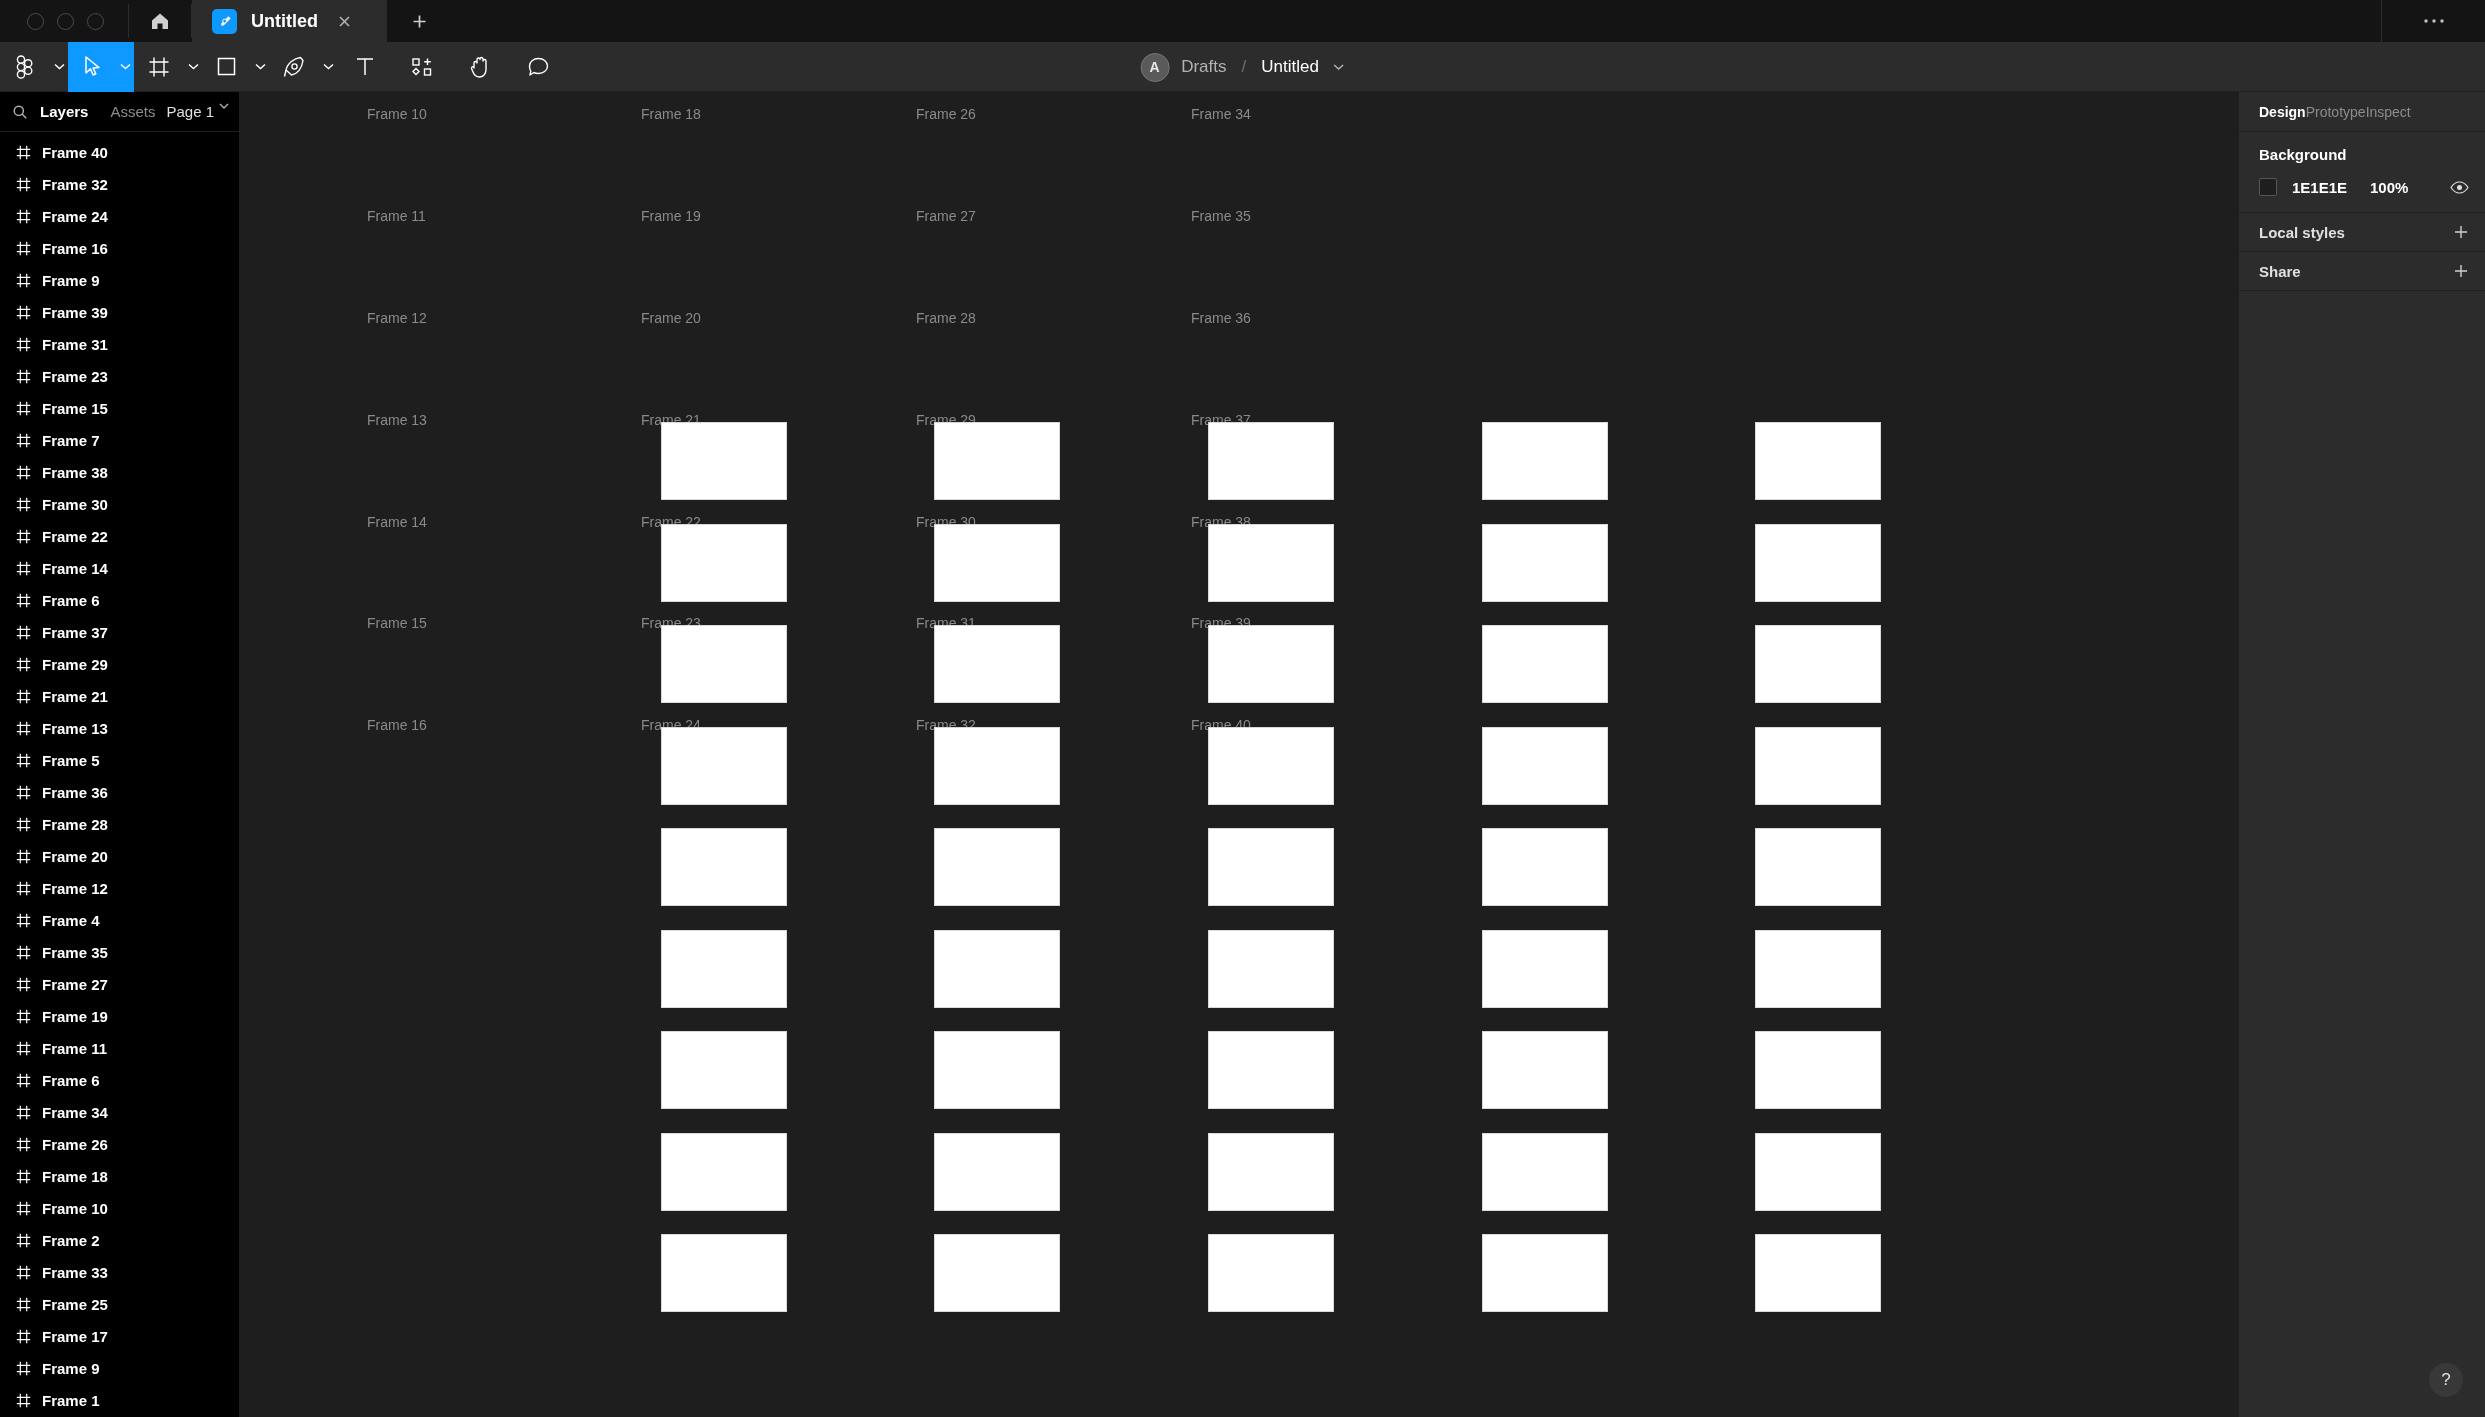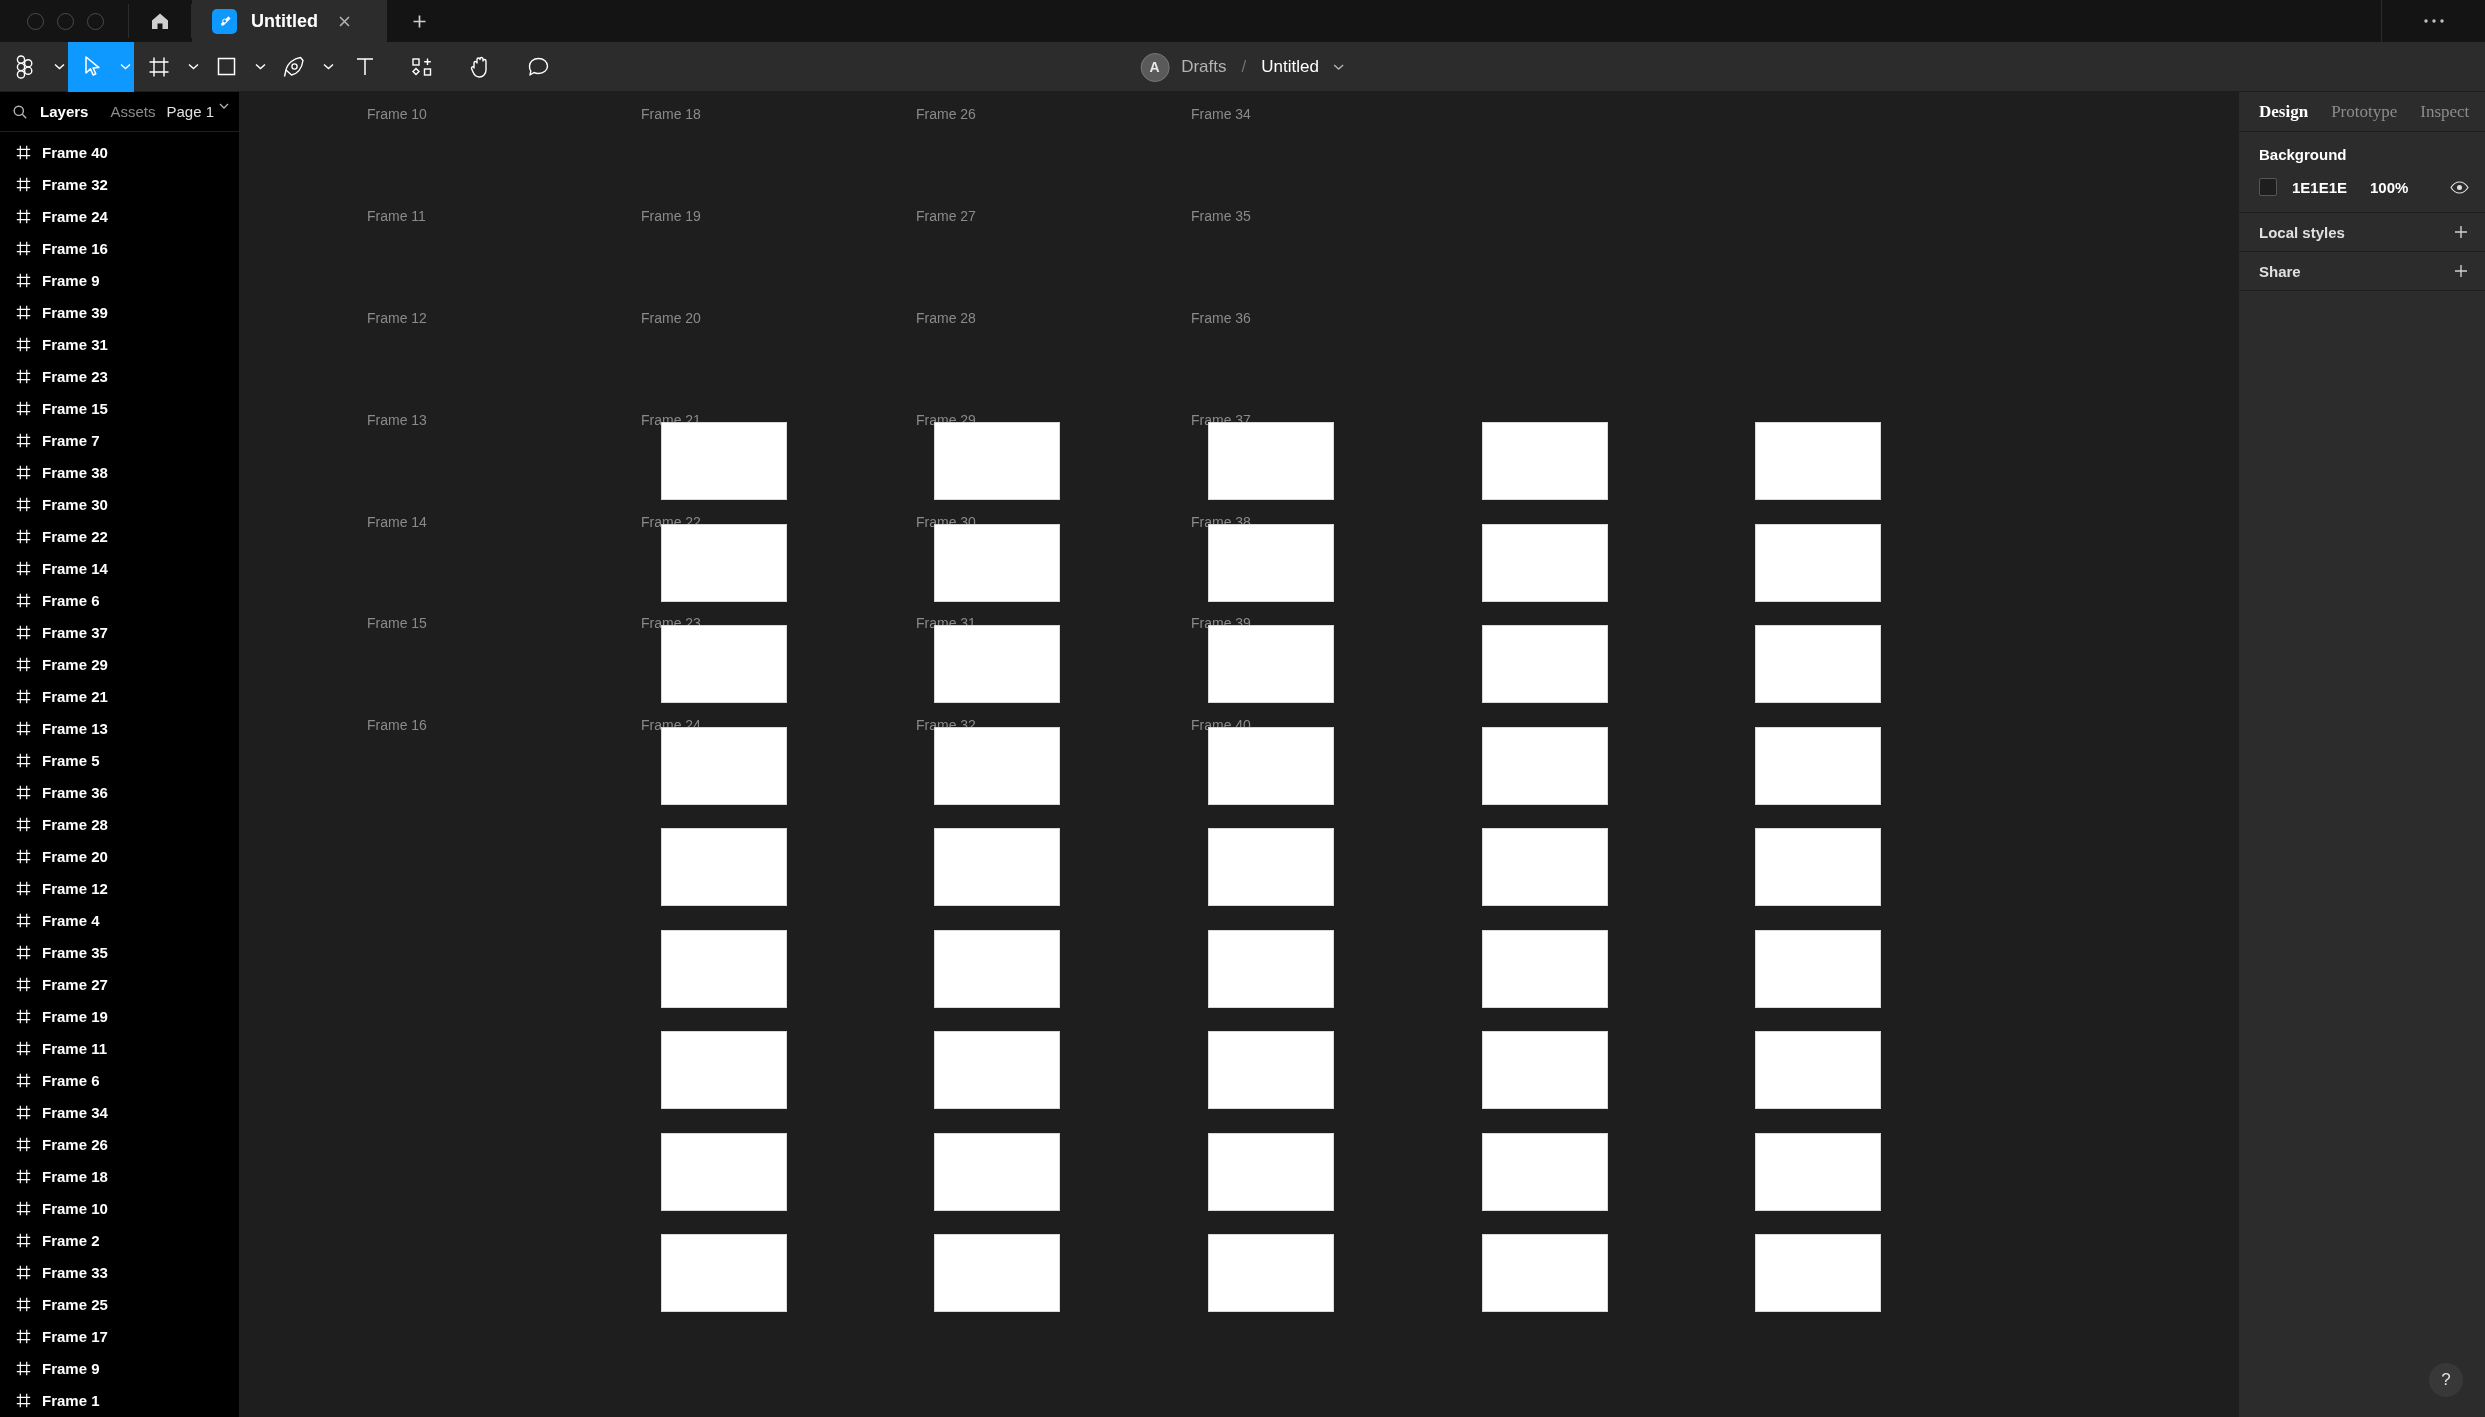--- a/index.html
+++ b/index.html
@@ -118,21 +118,21 @@
 
   
   .rightpanel {
     position: absolute; right: 0; top: 92px; width: 247px; height: 1325px;
     background: #2c2c2c; border-left: 1px solid #1f1f1f;
   }
   .rp-tabs {
     height: 40px; display: flex; align-items: center; gap: 0;
     padding-left: 20px; border-bottom: 1px solid #1f1f1f;
   }
-  .rp-tab { color: #8c8c8c; font-size: 17px; padding-right: 23px; white-space: nowrap; font-family: Liberation Serif, serif; }
+  .rp-tab { color: #8c8c8c; font-size: 14px; white-space: nowrap; }
   .rp-tab.on { color: #ffffff; font-weight: bold; }
   .rp-sec { border-bottom: 1px solid #1f1f1f; padding: 14px 16px 16px 20px; }
   .rp-sec-title { color: #ffffff; font-size: 15px; font-weight: bold; }
   .rp-sec-row {
     display: flex; align-items: center; justify-content: space-between;
     height: 38px; padding: 0 16px 0 20px;
   }
   .rp-row-title { color: #e0e0e0; font-size: 15px; font-weight: bold; }
   .colorrow { display: flex; align-items: center; margin-top: 15px; }
   .swatch { width: 18px; height: 18px; background: #1e1e1e; border: 1px solid #555; border-radius: 2px; flex: none; }

